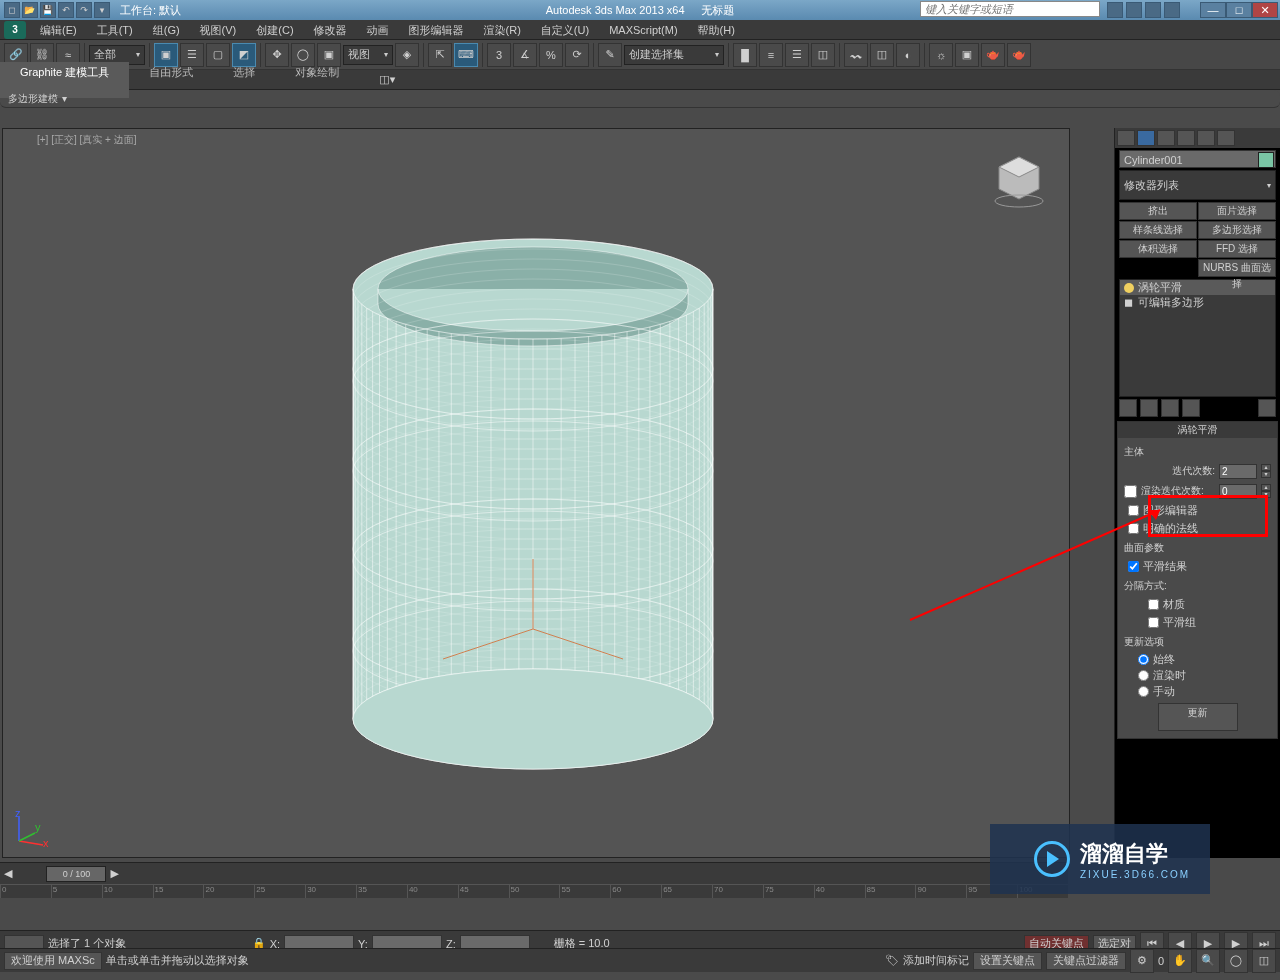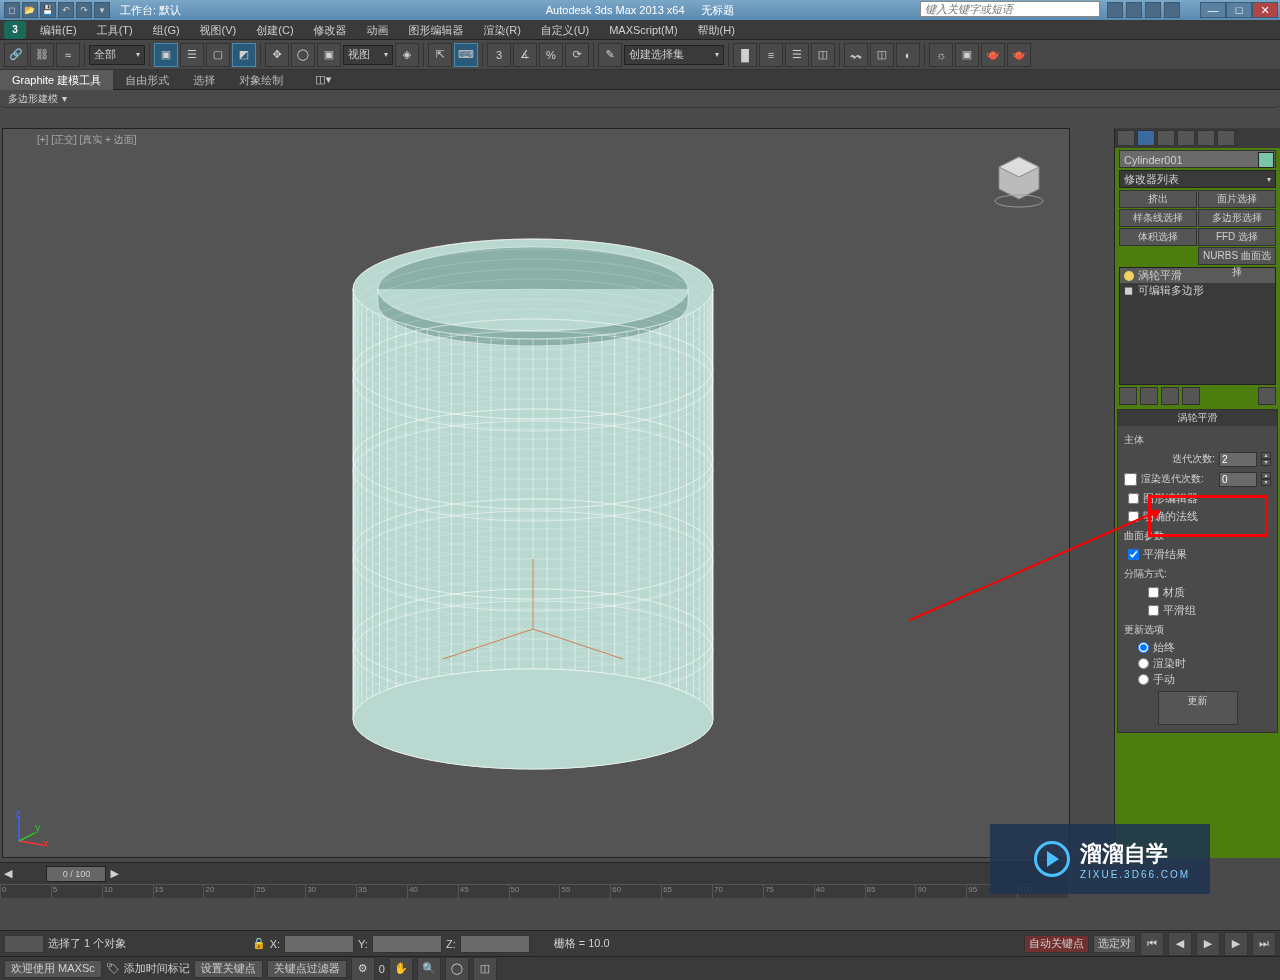--- a/index.html
+++ b/index.html
@@ -26,43 +26,43 @@
 
 .toolbar { height:30px; background:#474747; border-bottom:1px solid #333; display:flex; align-items:center; padding:0 4px; gap:2px; }
 .tb-btn { width:24px; height:24px; background:#4a4a4a; border:1px solid #333; display:flex; align-items:center; justify-content:center; }
 .tb-btn.active { background:#2a5a7a; border-color:#4a8ab0; }
 .tb-sep { width:1px; height:24px; background:#333; margin:0 2px; }
 .tb-dd { height:20px; background:#3a3a3a; border:1px solid #222; color:#ccc; padding:0 4px; min-width:50px; display:flex; align-items:center; }
 .tb-dd::after { content:"▾"; margin-left:auto; font-size:8px; }
 
 
 .ribbon-tabs { height:20px; background:#3a3a3a; display:flex; align-items:center; border-bottom:1px solid #222; }
-.ribbon-tabs .rt { padding:0 12px; height:20px; line-height:20px; color:#bbb; }
+.ribbon-tabs .rt { padding:0 20px; height:36px; line-height:20px; color:#bbb; }
 .ribbon-tabs .rt.active { background:#5a5a5a; color:#fff; }
 .ribbon-sub { height:18px; background:#4a4a4a; display:flex; align-items:center; padding:0 8px; border-bottom:1px solid #333;border-radius:6px; }
 .ribbon-sub span { font-size:10px; }
 
 
 .viewport { position:absolute; top:128px; left:2px; width:1068px; height:730px; background:#545454; border:1px solid #222; }
 .viewport .vplabel { position:absolute; top:4px; left:6px; font-size:10px; color:#aaa;padding-left:28px; }
 .viewport svg.model { position:absolute; top:30px; left:280px; }
 .viewport .viewcube { position:absolute; top:20px; right:20px; width:60px; height:60px; }
 .viewport .axis { position:absolute; bottom:8px; left:8px; }
 
 
 .arrow-svg { position:absolute; top:460px; left:860px; pointer-events:none; z-index:50; }
 .red-box { position:absolute; border:3px solid #f00; z-index:40; pointer-events:none; }
 
 
-.rpanel { position:absolute; top:128px; right:0; width:166px; height:730px; background:#4d7c0f; border-left:1px solid #222; overflow:hidden; }
+.rpanel { position:absolute; top:128px; right:0; width:166px; height:730px; background:#000000; border-left:1px solid #222; overflow:hidden; }
 .rp-icons { height:20px; background:#3a3a3a; display:flex; gap:2px; padding:2px; }
 .rp-icons span { width:18px; height:16px; background:#555; border:1px solid #333; }
 .rp-name { height:18px; background:#6a6a6a; margin:2px 4px; padding:0 4px; line-height:18px; border:1px solid #333; }
 .rp-color { width:16px; height:16px; background:#7ac5a5; position:absolute; right:6px; top:24px; border:1px solid #222; }
-.rp-dd { height:18px; background:#3a3a3a; margin:2px 4px; border:1px solid #222; padding:0 4px; display:flex; align-items:center; }
+.rp-dd { height:30px; background:#3a3a3a; margin:2px 4px; border:1px solid #222; padding:0 4px; display:flex; align-items:center; }
 .rp-dd::after { content:"▾"; margin-left:auto; font-size:8px; }
 .rp-btnrow { display:flex; margin:1px 4px; gap:1px; }
 .rp-btnrow .b { flex:1; height:18px; background:#555; border:1px solid #333; text-align:center; line-height:16px; font-size:10px; }
 .rp-stack { margin:2px 4px; height:118px; background:#3a3a3a; border:1px solid #222; }
 .rp-stack .srow { height:15px; padding:0 4px; line-height:15px; font-size:10px; display:flex; align-items:center; gap:4px; }
 .rp-stack .srow.sel { background:#5a5a5a; }
 .rp-stack .bulb { width:10px; height:10px; background:#f0d060; border-radius:50%; }
 .rp-tools { display:flex; gap:3px; margin:2px 4px; }
 .rp-tools span { width:18px; height:18px; background:#555; border:1px solid #333; }
 .rp-rollout { margin:4px 2px; border:1px solid #333; background:#4a4a4a; }
@@ -71,32 +71,32 @@
 .rp-row { display:flex; align-items:center; height:20px; gap:4px; }
 .rp-row label { flex:1; font-size:10px; text-align:right; }
 .rp-row .spin { width:38px; height:15px; background:#6a6a6a; border:1px solid #333; color:#fff; padding:0 2px; font-size:10px; }
 .rp-row .spinbtn { width:10px; height:15px; display:flex; flex-direction:column; }
 .rp-row .spinbtn span { height:7px; background:#555; border:1px solid #333; font-size:6px; line-height:5px; text-align:center; }
 .rp-chk { display:flex; align-items:center; gap:4px; height:18px; font-size:10px; padding-left:4px; }
 .rp-chk input { width:11px; height:11px; }
 .rp-rad { display:flex; align-items:center; gap:4px; height:16px; font-size:10px; padding-left:14px; }
 .rp-rad input { width:11px; height:11px; }
 .rp-sec { font-size:10px; margin:4px 0 2px; }
-.rp-upbtn { width:80px; height:34px; background:#555; border:1px solid #333; margin:4px auto; text-align:center; line-height:18px; font-size:10px; }
+.rp-upbtn { width:80px; height:28px; background:#555; border:1px solid #333; margin:4px auto; text-align:center; line-height:18px; font-size:10px; }
 
 
 .timeslider { position:absolute; top:862px; left:0; width:1068px; height:22px; background:#3a3a3a; border-top:1px solid #222; display:flex; align-items:center; }
 .timeslider .knob { width:60px; height:16px; background:#666; border:1px solid #222; margin-left:30px; text-align:center; line-height:14px; font-size:9px; }
 .trackbar { position:absolute; top:884px; left:0; width:1068px; height:14px; background:#3a3a3a; border-top:1px solid #555; }
 .trackbar .ticks { display:flex; height:100%; }
 .trackbar .tick { flex:1; border-left:1px solid #555; font-size:8px; padding-left:1px; color:#888; }
 .statusbar { position:absolute; bottom:24px; left:0; width:100%; height:26px; background:#3a3a3a; border-top:1px solid #222; display:flex; align-items:center; padding:0 4px; gap:4px; font-size:10px; }
 .statusbar .sbox { height:18px; background:#555; border:1px solid #333; padding:0 4px; display:flex; align-items:center; }
 .statusbar .coord { width:70px; background:#6a6a6a; }
-.bottombar { position:absolute; bottom:0; left:0; width:100%; height:24px; background:#3a3a3a; border-top:1px solid #222; display:flex; align-items:center; padding:0 4px; gap:4px; font-size:10px; }
+.bottombar { position:absolute; bottom:8px; left:0; width:100%; height:24px; background:#3a3a3a; border-top:1px solid #222; display:flex; align-items:center; padding:0 4px; gap:4px; font-size:10px; }
 .bottombar .bbox { height:18px; background:#555; border:1px solid #333; padding:0 6px; display:flex; align-items:center; }
 
 
 .watermark { position:absolute; right:70px; bottom:86px; width:220px; height:70px; background:rgba(30,50,80,0.85); display:flex; align-items:center; justify-content:center; gap:10px; z-index:60;padding-left:24px; }
 .watermark .play { width:36px; height:36px; border:3px solid #4ac0ff; border-radius:50%; display:flex; align-items:center; justify-content:center; }
 .watermark .play::after { content:""; border-left:12px solid #4ac0ff; border-top:8px solid transparent; border-bottom:8px solid transparent; margin-left:3px; }
 .watermark .wt { color:#fff; }
 .watermark .wt .big { font-size:22px; font-weight:bold; }
 .watermark .wt .sm { font-size:10px; color:#8ad0ff; letter-spacing:2px; }
 
@@ -507,20 +507,21 @@
   <div class="sbox">选定对</div>
   <span class="tb-btn">⏮</span>
   <span class="tb-btn">◀</span>
   <span class="tb-btn">▶</span>
   <span class="tb-btn">▶</span>
   <span class="tb-btn">⏭</span>
 </div>
 
 <div class="bottombar">
   <div class="bbox">欢迎使用  MAXSc</div>
+  <span style="flex:1">单击或单击并拖动以选择对象</span>
   <span>🏷</span>
   <span>添加时间标记</span>
   <div class="bbox">设置关键点</div>
   <div class="bbox">关键点过滤器</div>
   <span class="tb-btn">⚙</span>
   <div class="sbox coord">0</div>
   <span class="tb-btn">✋</span>
   <span class="tb-btn">🔍</span>
   <span class="tb-btn">◯</span>
   <span class="tb-btn">◫</span>

